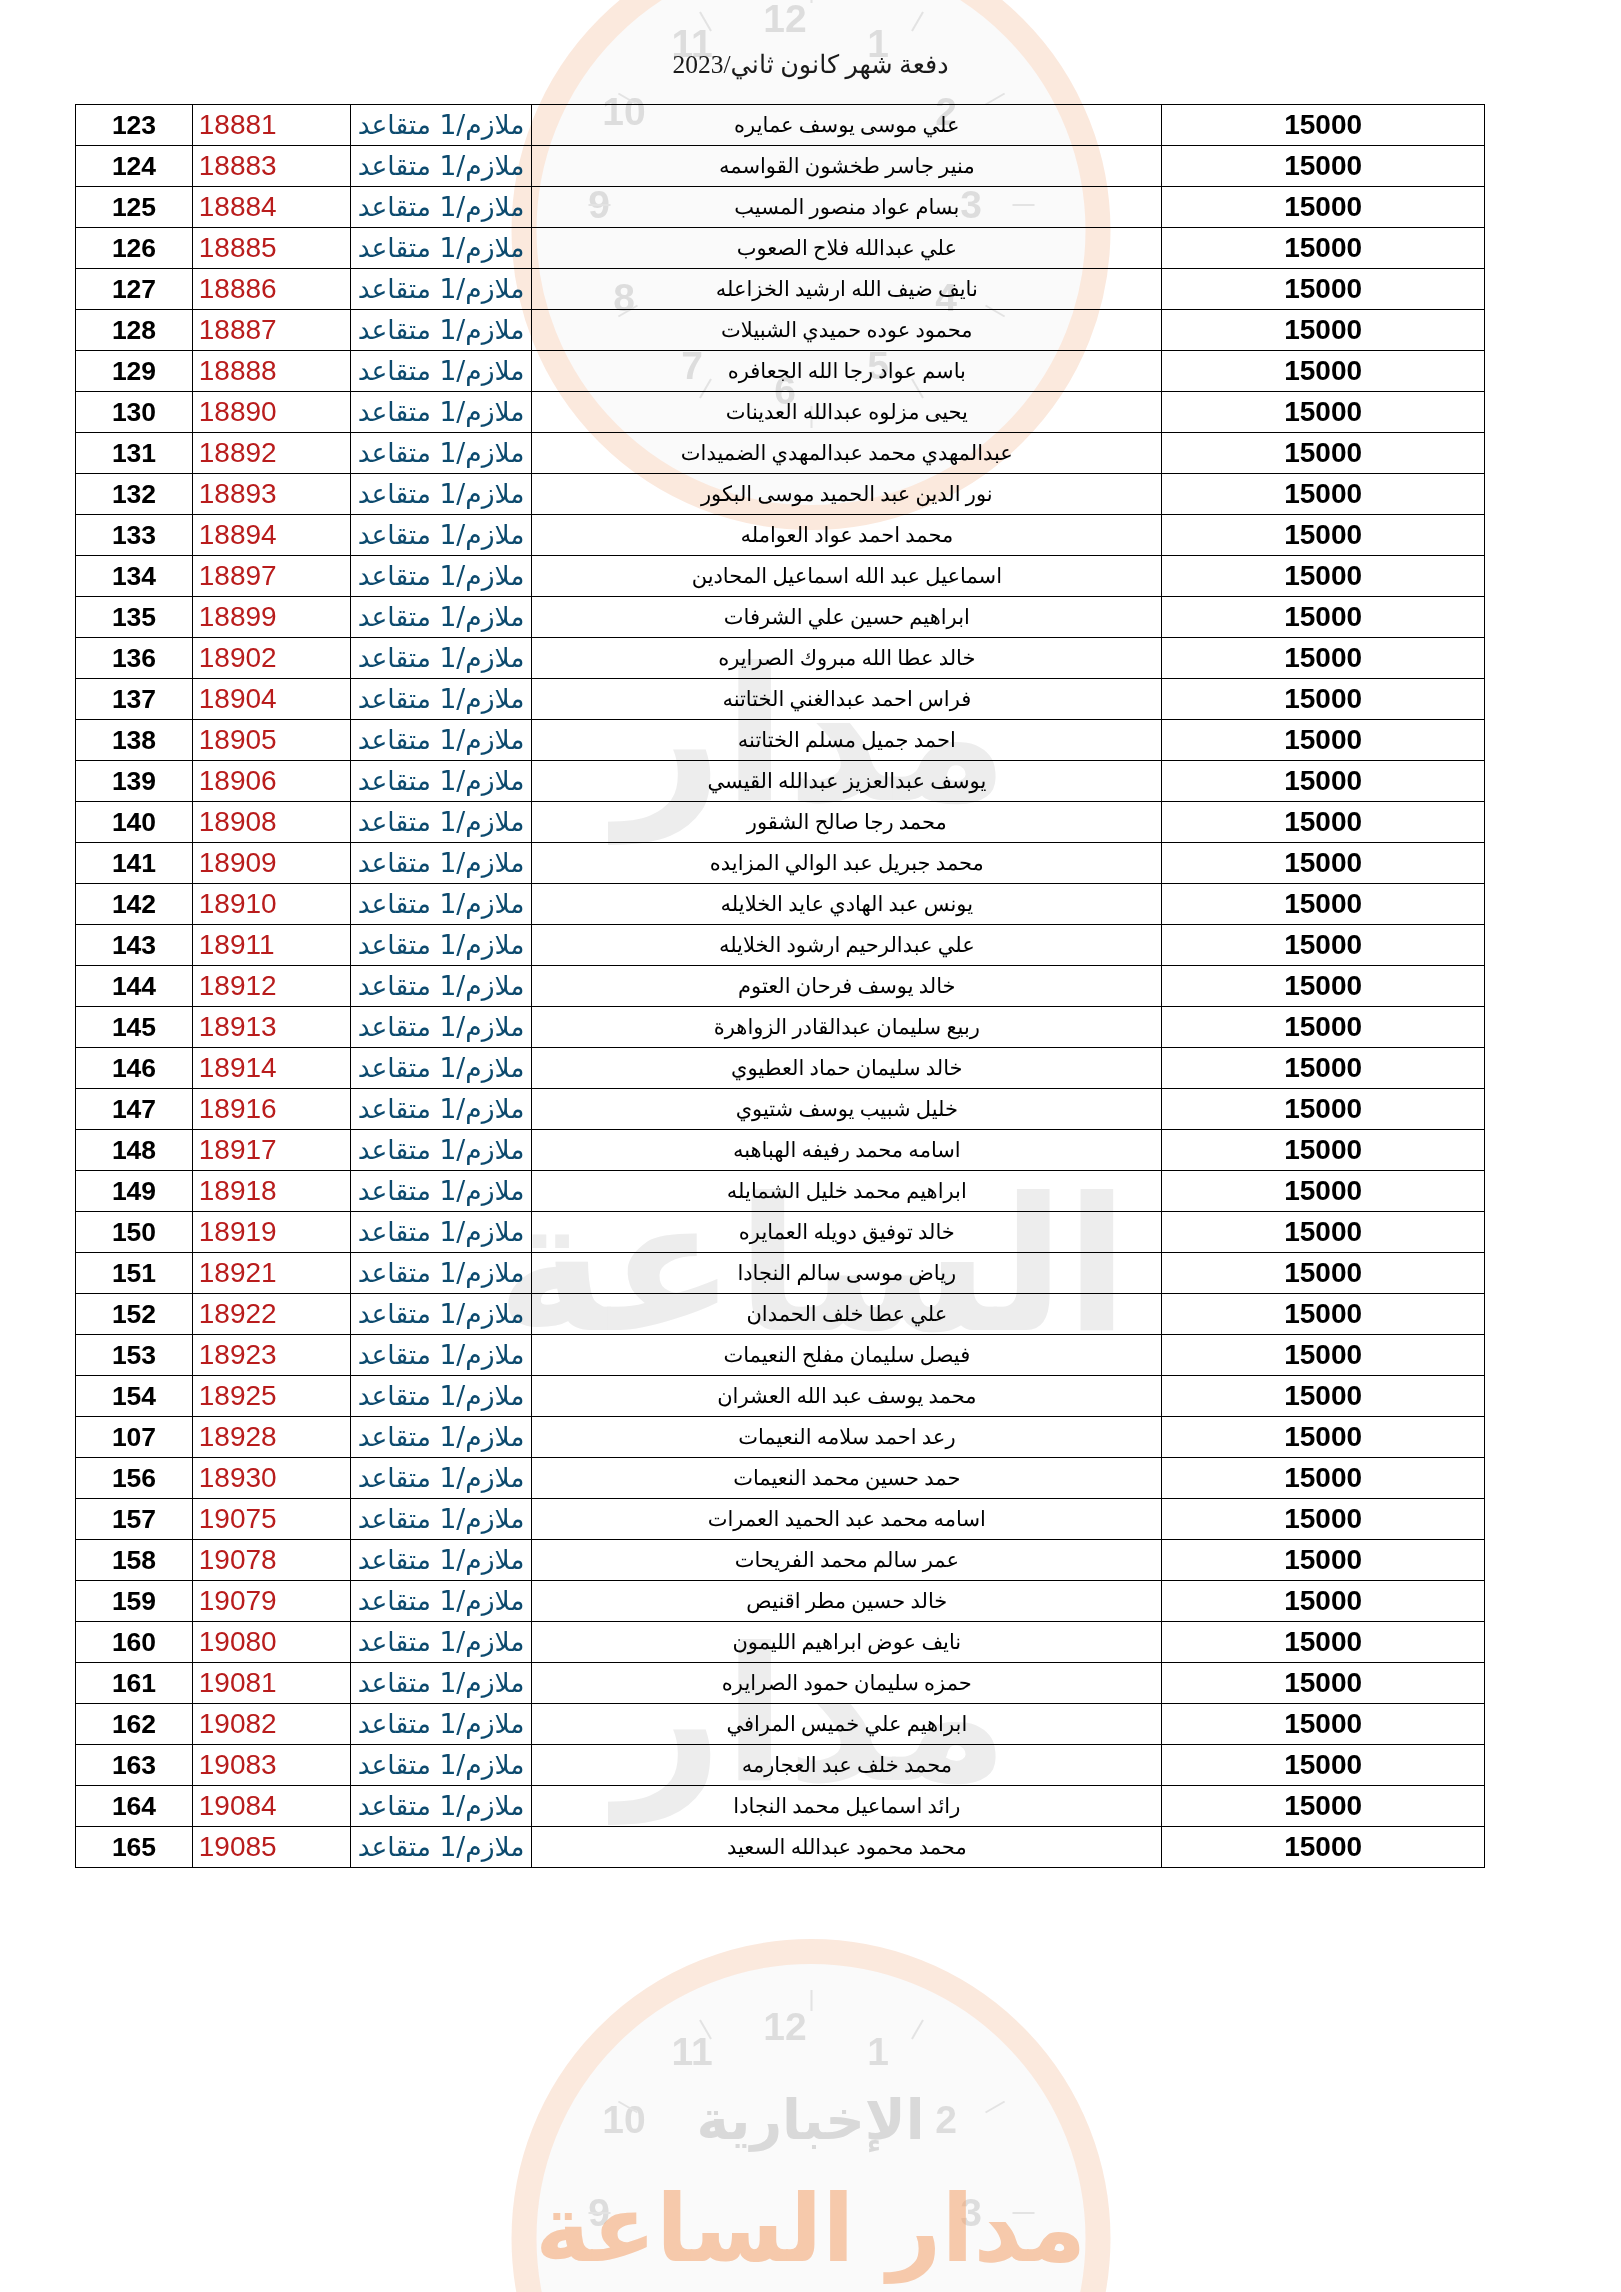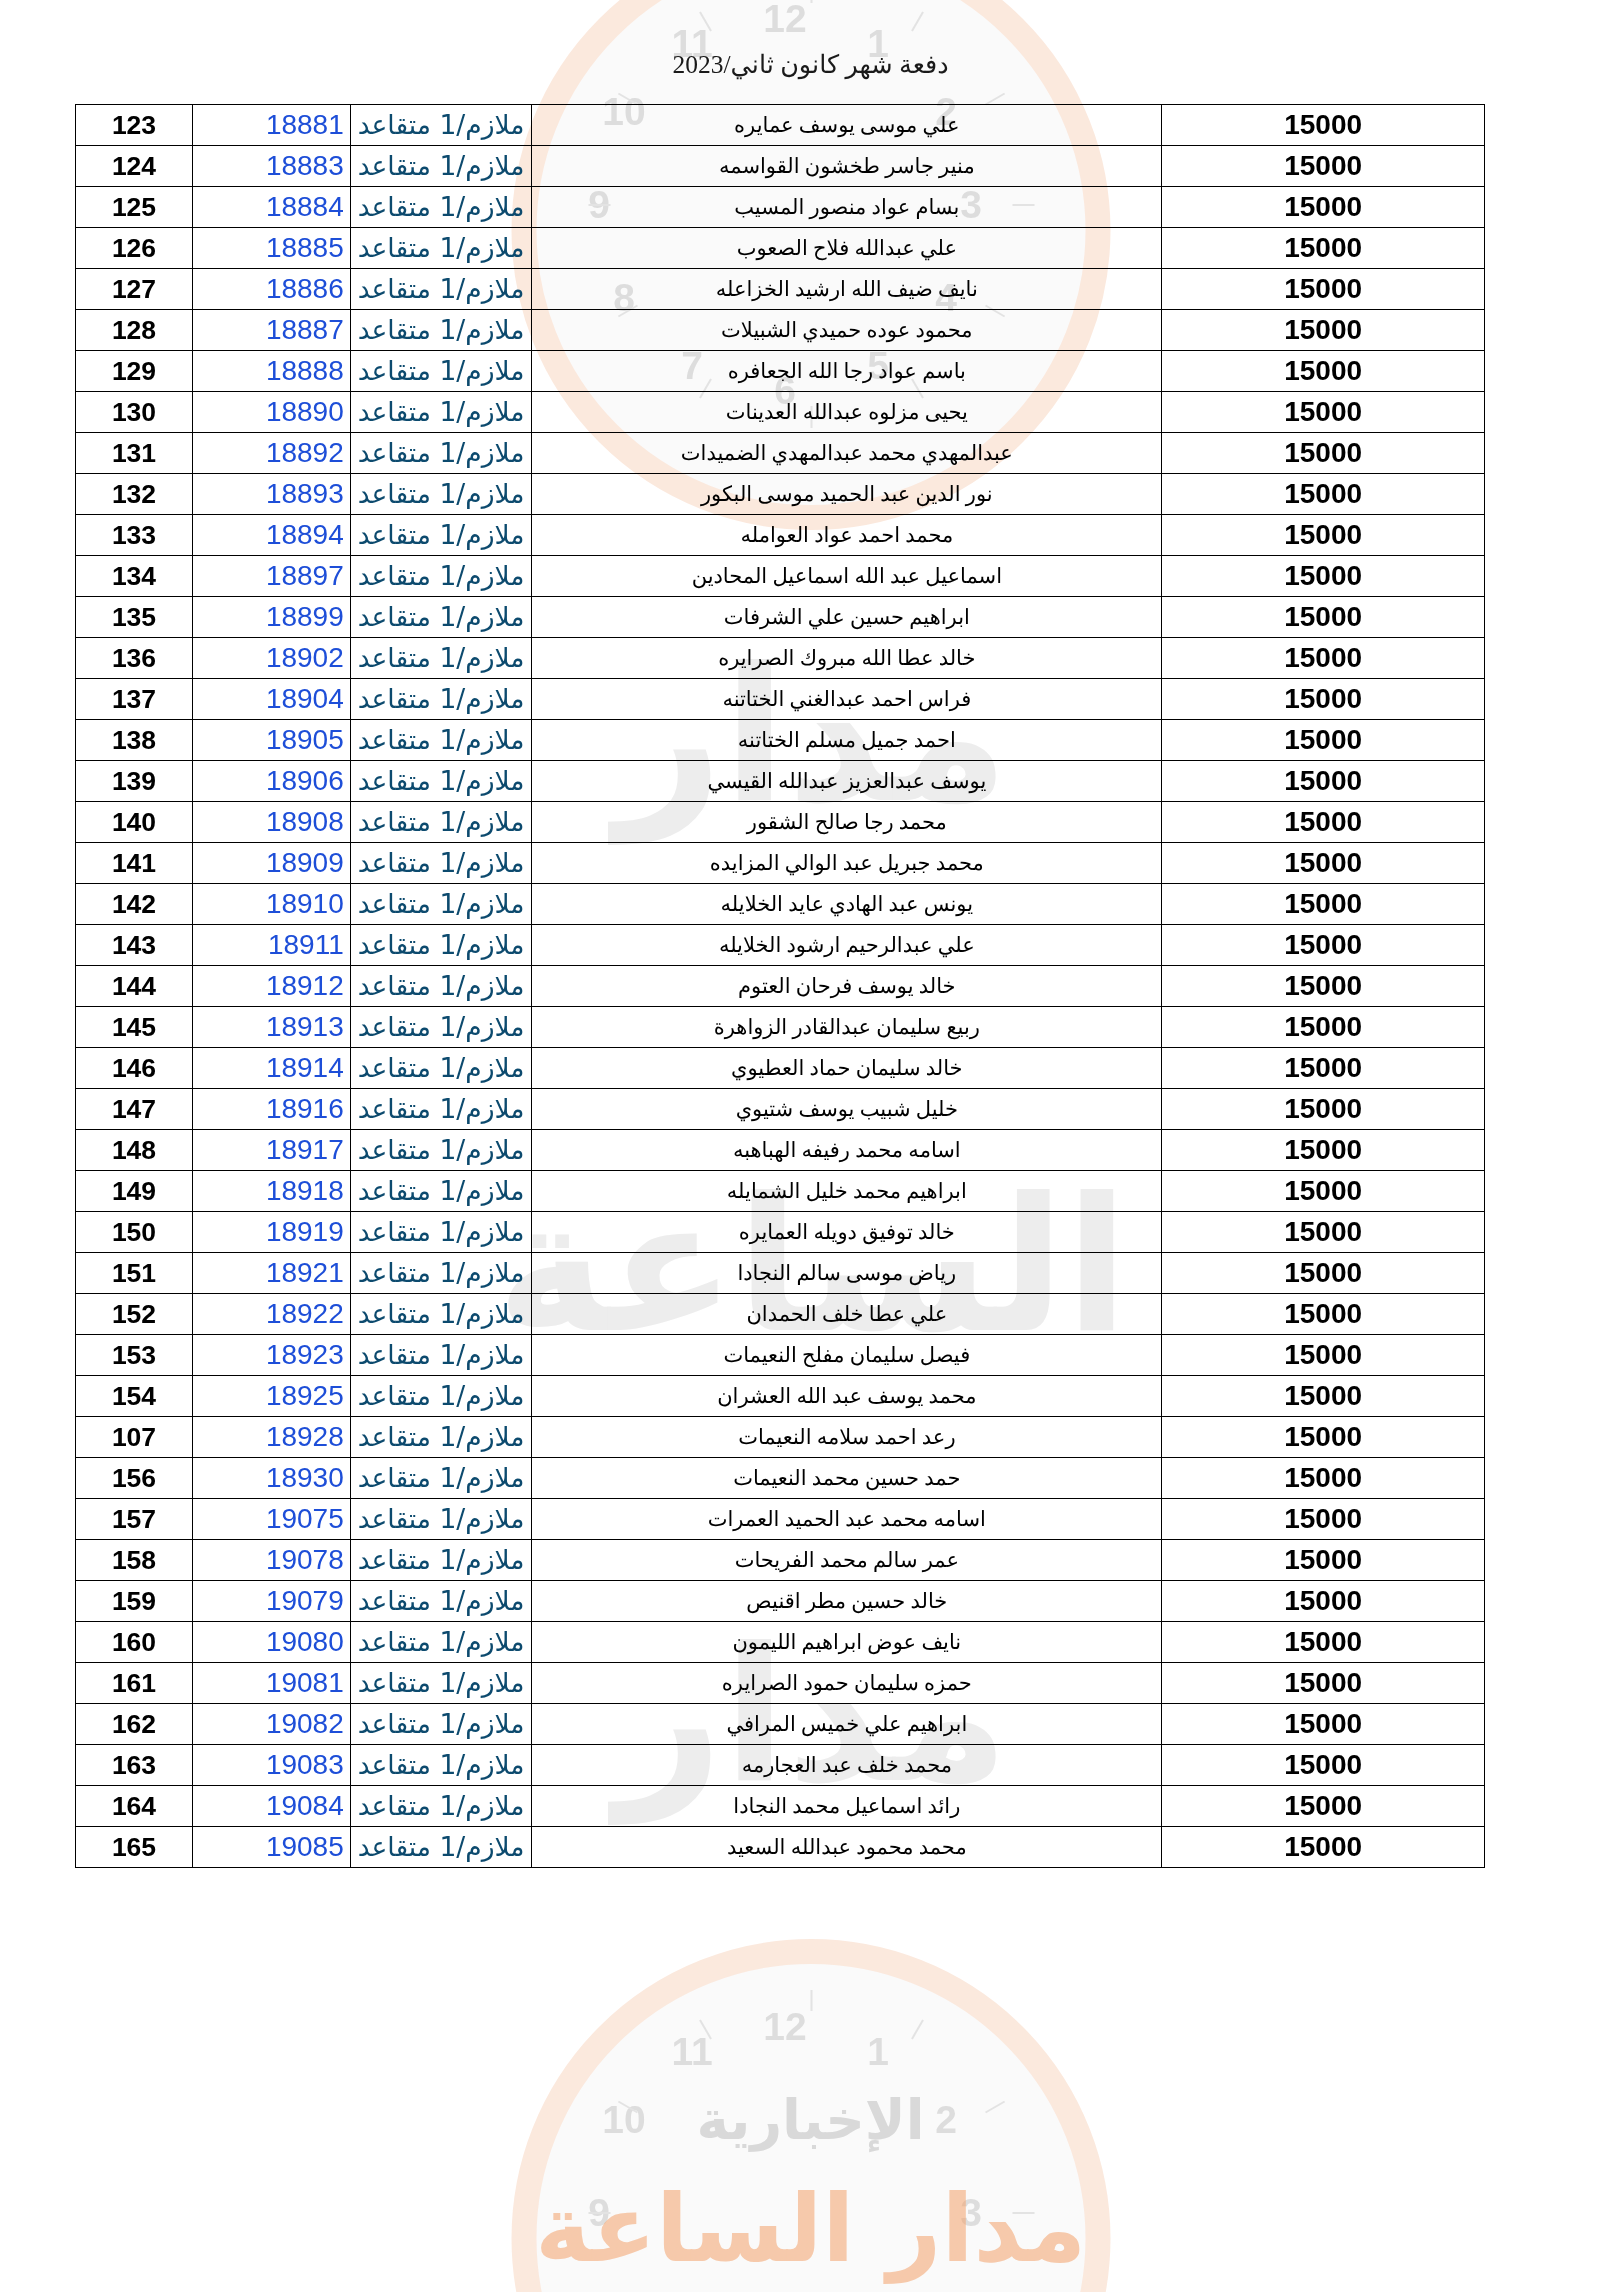--- a/index.html
+++ b/index.html
@@ -140,25 +140,25 @@
   .c-serial{
     width:104px;
     text-align:center;
     font-family:"Liberation Sans","DejaVu Sans",sans-serif;
     font-size:26.5px;
     font-weight:700;
     color:#000;
   }
   .c-id{
     width:145px;
-    text-align:right;
+    text-align:left;
     font-family:"Liberation Sans","DejaVu Sans",sans-serif;
     font-size:28px;
     font-weight:400;
-    color:#1d4ed8;
+    color:#b91c1c;
   }
   .c-rank{
     width:169px;
     text-align:center;
     font-size:26.5px;
     font-weight:400;
     direction:rtl;
     color:#0c4a6e;
     font-family:"DejaVu Sans","Liberation Sans",sans-serif;
   }

